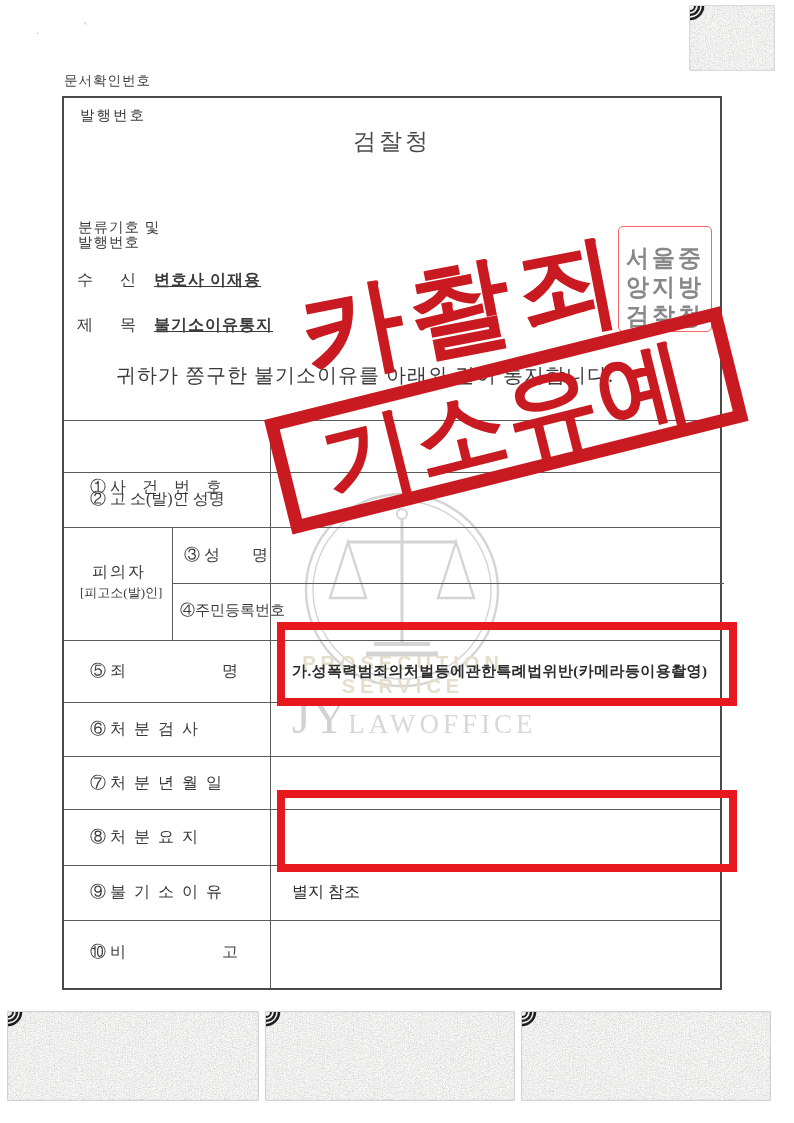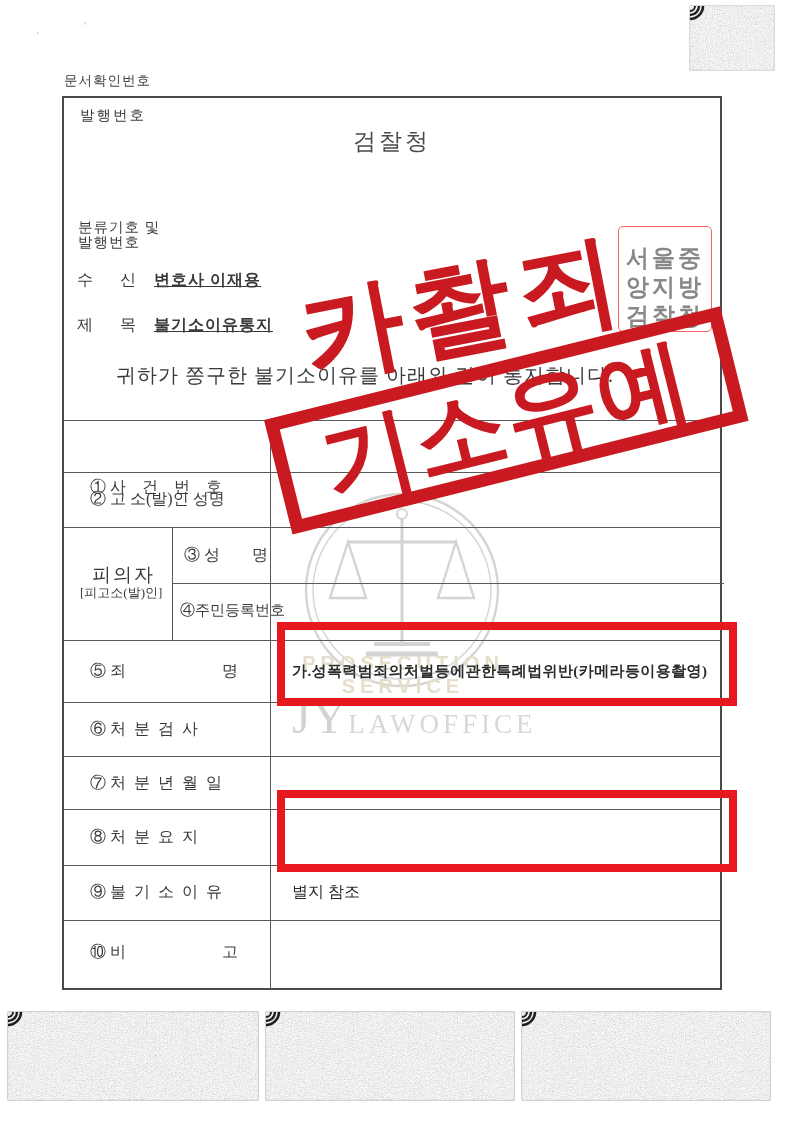--- a/index.html
+++ b/index.html
@@ -31,21 +31,21 @@
   .val-strong { font-weight:bold;text-decoration:underline; }
   .notice { position:absolute; left:52px; top:264px; font-size:20px; letter-spacing:1px; }
 
   
   .hline { position:absolute; left:0; width:100%; height:1px; background:#5a5a5a; }
   .vline { position:absolute; width:1px; background:#5a5a5a; }
 
   .t-label { position:absolute; font-size:16px; color:#3a3a3a; white-space:pre; }
   .t-value { position:absolute; font-size:16px; color:#2b2b2b; white-space:pre; }
   .t-value.bold { font-weight:bold; }
-  .suspect-l1 { position:absolute; left:28px; font-size:19px; letter-spacing:2px; }
+  .suspect-l1 { position:absolute; left:28px; font-size:16px; letter-spacing:2px; }
   .suspect-l2 { position:absolute; left:16px; font-size:13px; }
 
   
   .wm { position:absolute; z-index:1; }
   .wm-svc { left:278px; top:652px; width:250px; text-align:center;
             font-family:"Liberation Sans",sans-serif; font-weight:bold;
             font-size:20px; letter-spacing:5px; color:#e5decb; }
   .wm-jy { left:292px; top:690px; color:#d2d2d2; white-space:nowrap; }
   .wm-jy .big { font-size:47px; letter-spacing:2px; }
   .wm-jy .small { font-size:27px; letter-spacing:4px; color:#d8d8d8; }

